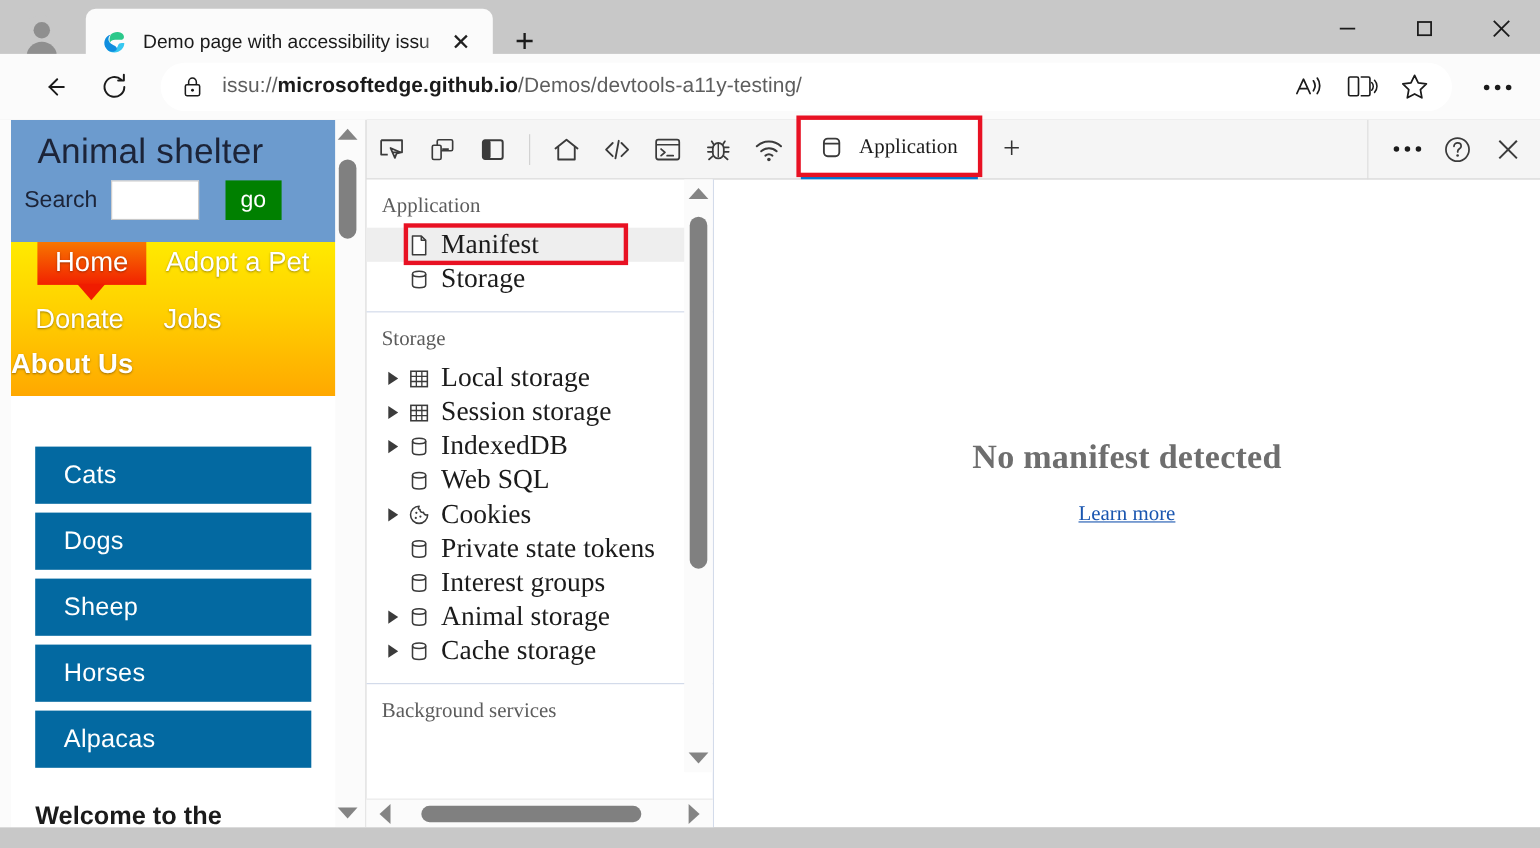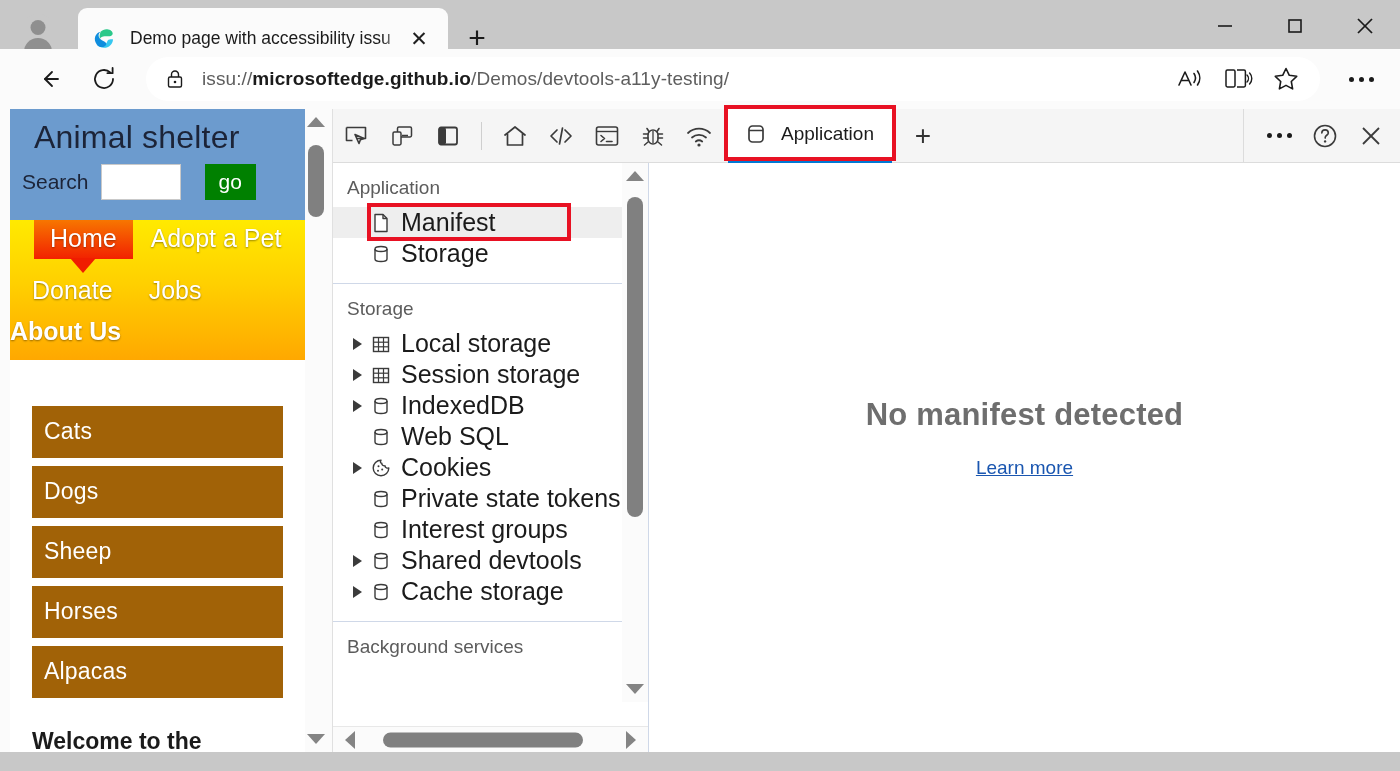--- a/index.html
+++ b/index.html
@@ -210,24 +210,24 @@
     text-shadow: 0 1px 2px rgba(0,0,0,.4);
     margin-left: 18px;
     padding-top: 4px;
   }
   .nav-row2 { display: flex; margin-top: 13px; padding-left: 22px; }
   .nav-row2 .nav-link { margin-left: 0; margin-right: 36px; }
   .nav-row3 { margin-top: 12px; }
   .nav-row3 .nav-link { margin-left: 0; font-weight: 600; }
   .cat-list { padding: 46px 22px 0 22px; }
   .cat-item {
-    background: #a16207;
+    background: #0369a1;
     color: #fff;
     font-size: 23px;
-    padding: 12px 12px 13px 12px;
+    padding: 12px 12px 13px 26px;
     margin-bottom: 8px;
     letter-spacing: 0.2px;
   }
   .page-teaser {
     padding: 22px 22px 0 22px;
     font-size: 23px;
     color: #1b1b1b;
     font-weight: 600;
   }
 
@@ -260,20 +260,21 @@
     width: 16px; height: 72px;
     background: #808080; border-radius: 8px;
   }
 
   
   .devtools {
     flex: 1 1 auto;
     display: flex; flex-direction: column;
     background: #a3a3a3;
     position: relative;
+    font-family: Liberation Serif, serif;
   }
   .dt-toolbar {
     height: 54px;
     background: #f5f5f5;
     border-bottom: 1px solid #dcdcdc;
     display: flex; align-items: center;
     position: relative;
   }
   .dt-icon-btn {
     width: 46px; height: 42px;
@@ -814,21 +815,21 @@
             <div class="tree-row">
               <span class="tree-twisty">
                   <i></i>
                 </span>
               <span class="tree-icon">
                 <svg width="22" height="22" viewBox="0 0 22 22">
                   <path d="M5 6v10c0 1.4 2.7 2.5 6 2.5s6-1.1 6-2.5V6" fill="none" stroke="#3b3b3b" stroke-width="1.4"></path>
                   <ellipse cx="11" cy="6" rx="6" ry="2.5" fill="none" stroke="#3b3b3b" stroke-width="1.4"></ellipse>
                 </svg>
               </span>
-              <span class="tree-label">Shared devtools</span>
+              <span class="tree-label">Animal storage</span>
             </div>
 
             <div class="tree-row">
               <span class="tree-twisty">
                   <i></i>
                 </span>
               <span class="tree-icon">
                 <svg width="22" height="22" viewBox="0 0 22 22">
                   <path d="M5 6v10c0 1.4 2.7 2.5 6 2.5s6-1.1 6-2.5V6" fill="none" stroke="#3b3b3b" stroke-width="1.4"></path>
                   <ellipse cx="11" cy="6" rx="6" ry="2.5" fill="none" stroke="#3b3b3b" stroke-width="1.4"></ellipse>

